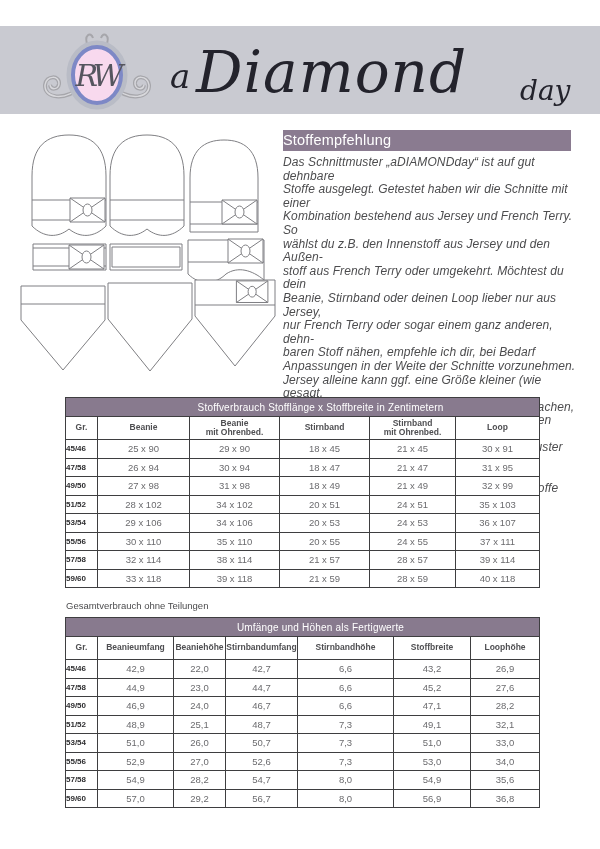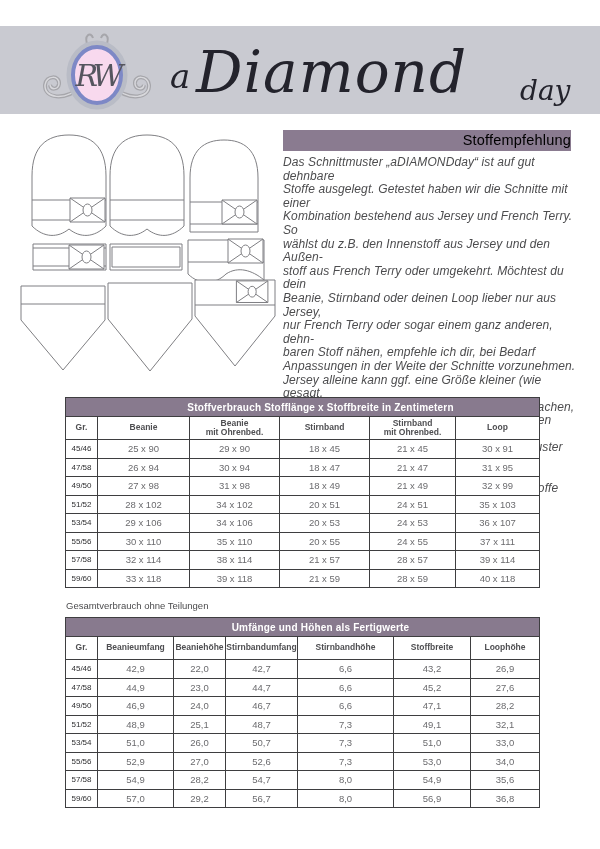--- a/index.html
+++ b/index.html
@@ -18,42 +18,42 @@
 
   
   .drawings { position:absolute; left:20px; top:126px; }
   .drawings path, .drawings rect, .drawings line, .drawings ellipse {
     vector-effect:non-scaling-stroke;
   }
 
   
   .section-heading {
     position:absolute; left:283px; top:130px; width:288px; height:21px;
-    background:#8a7b90; color:#000000; font-size:14.5px; line-height:21px;
-    padding-left:7px; box-sizing:border-box; letter-spacing:.2px;text-align:right;
+    background:#8a7b90; color:#ffffff; font-size:14.5px; line-height:21px;
+    box-sizing:border-box; letter-spacing:.2px;
   }
   .body-text {
     position:absolute; left:283px; top:156px; width:294px;
     font-size:12px; line-height:13.6px; color:#4c4c4e;
     white-space:pre-line; letter-spacing:.1px;font-style:italic;
   }
 
   
   .meas-table { border-collapse:collapse; table-layout:fixed; background:#fff; }
   .meas-table th, .meas-table td { border:1px solid #3e3e40; padding:0; }
   .title-row th {
-    background:#887a8e; color:#ffffff; font-weight:bold;
+    background:#887a8e; color:#ffffff; font-weight:normal;
     font-size:10px; height:18px; text-align:center; letter-spacing:.2px;padding-left:36px;
   }
   .cols-row th {
     font-weight:bold; font-size:8.5px; line-height:9.5px;
     color:#4f4f52; height:22px; text-align:center;
   }
   .meas-table tbody th {
-    font-size:8px; color:#2e2e30; font-weight:normal; text-align:center;margin-left:36px;
+    font-size:8px; color:#2e2e30; font-weight:bold; text-align:left;margin-left:36px;
   }
   .meas-table tbody td {
     font-size:9.5px; color:#6b6b6e; text-align:center; height:17.5px;
   }
   .table1 { position:absolute; left:65px; top:397px; width:474px; }
   .table2 { position:absolute; left:65px; top:617px; width:474px; }
   .note {
     position:absolute; left:66px; top:600px; font-size:9.5px; color:#4c4c4e;
   }
 </style>

